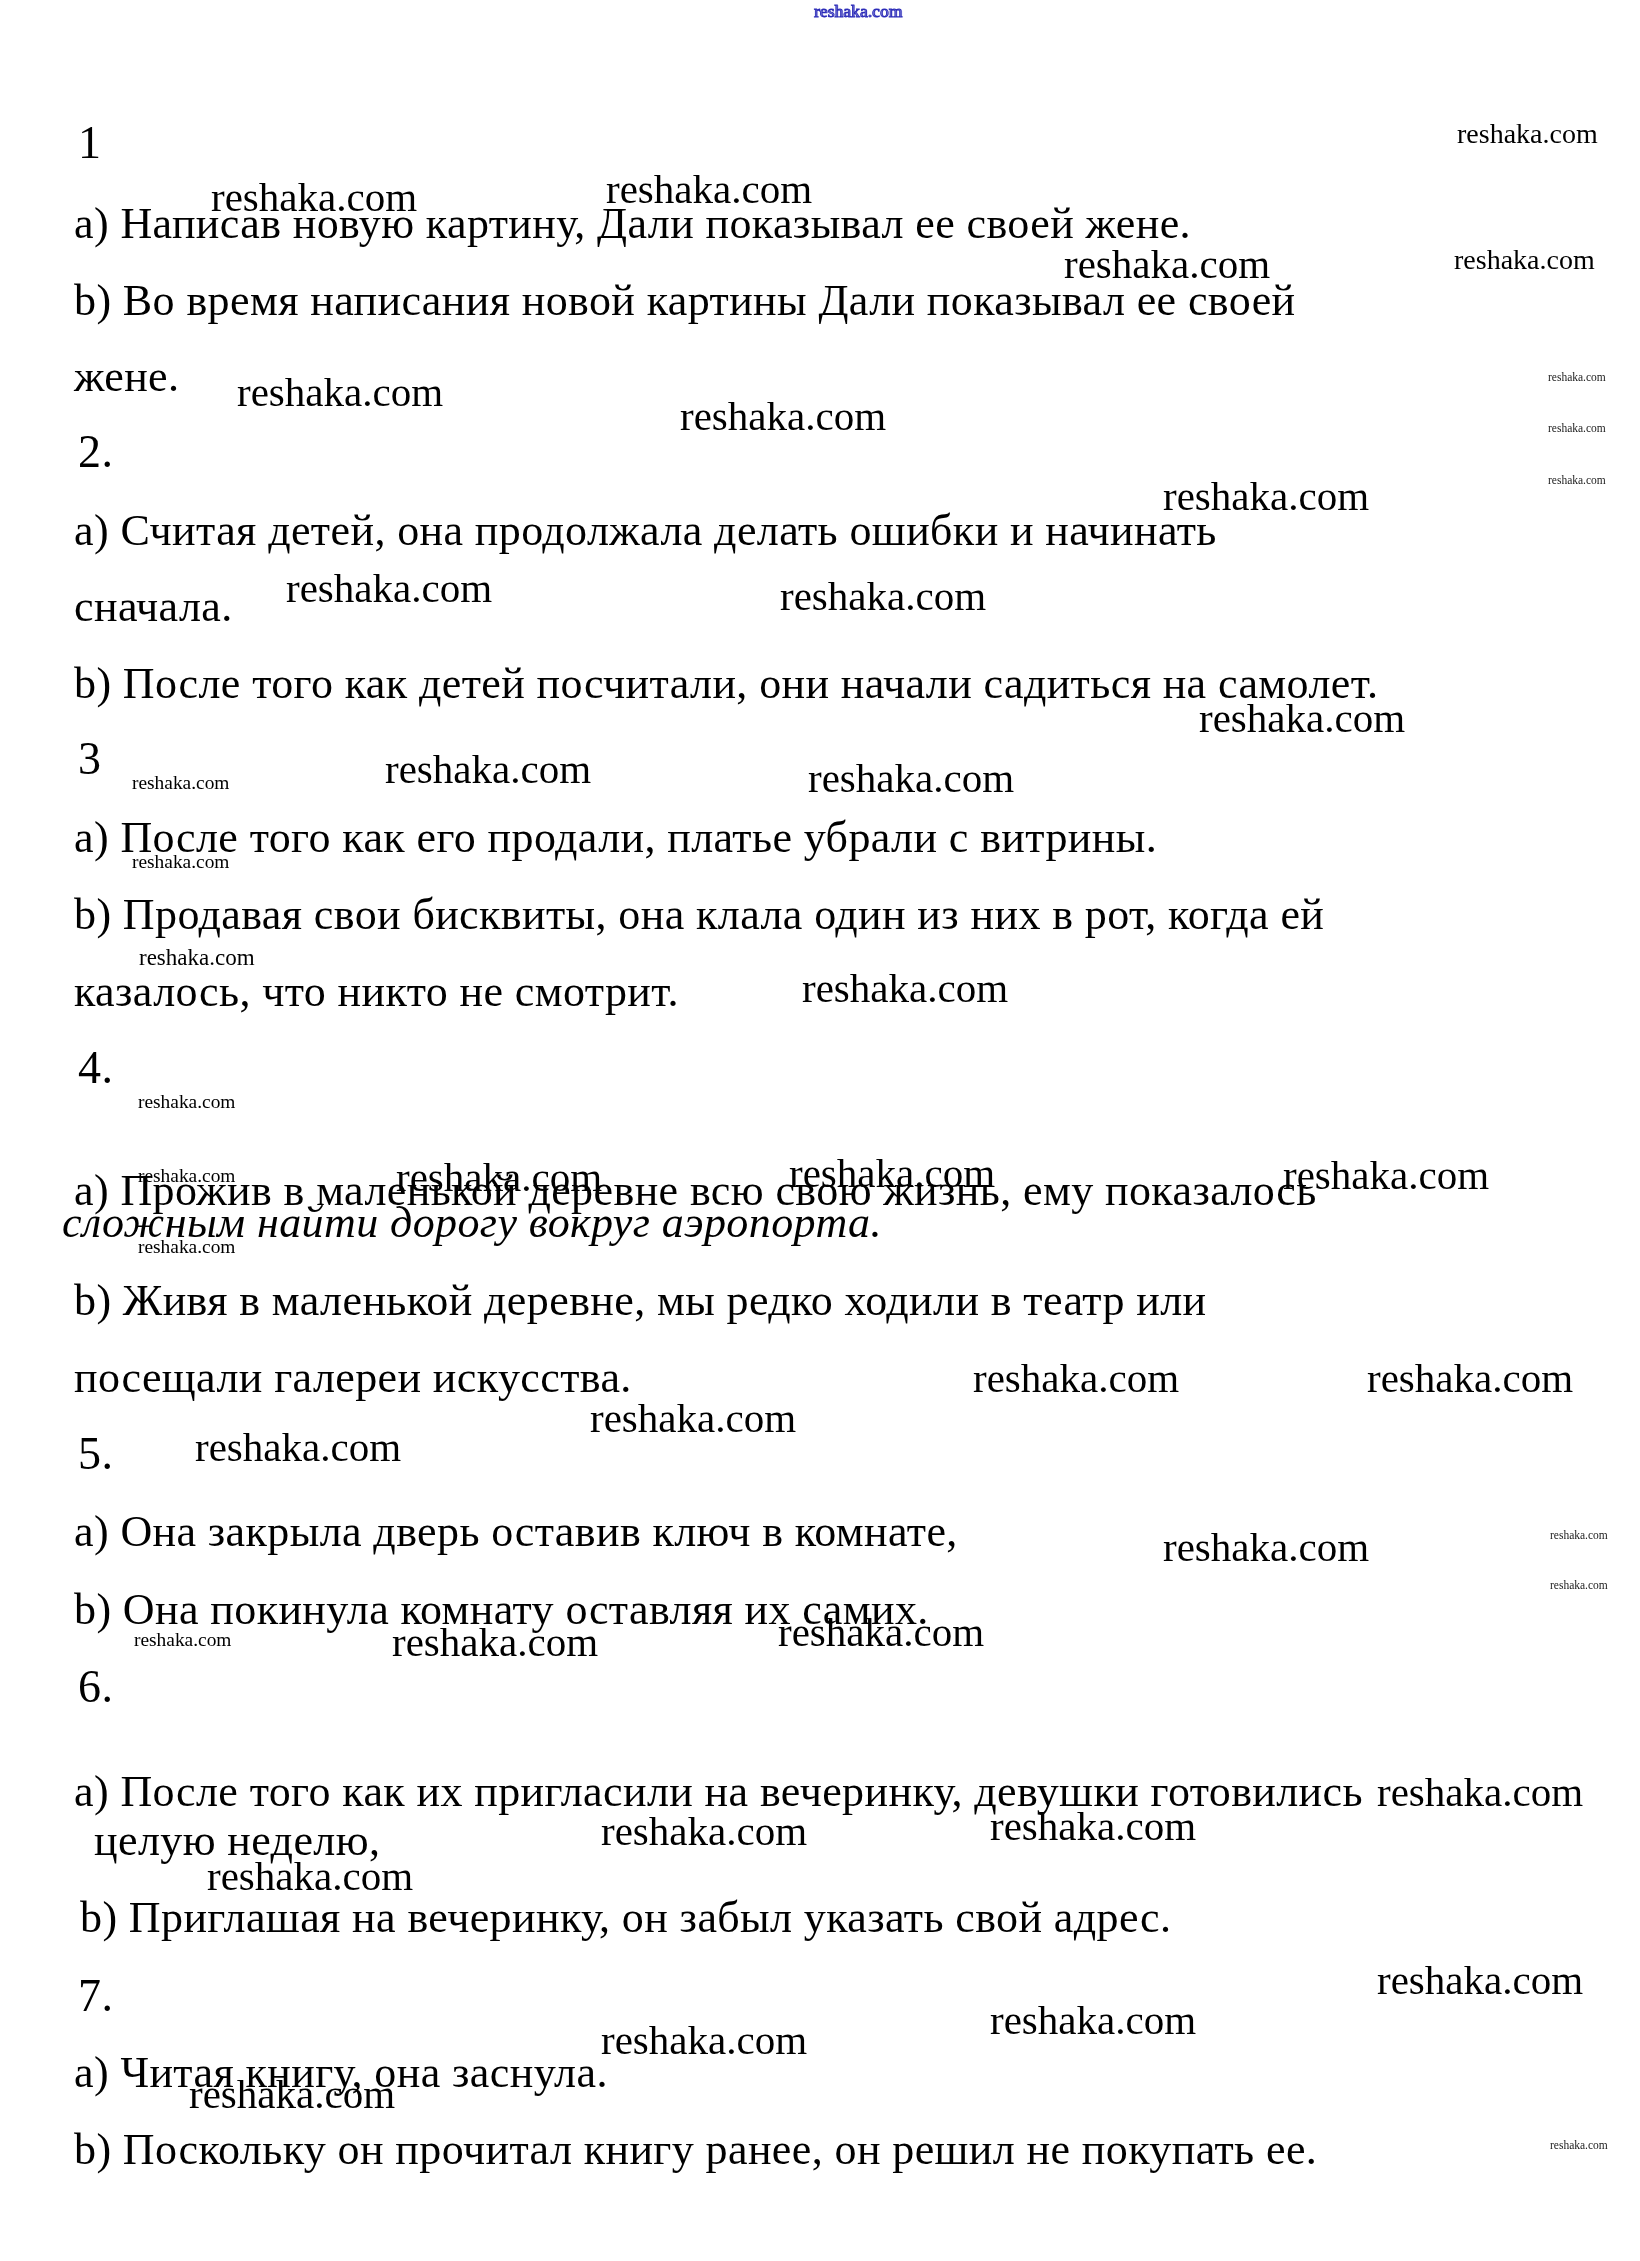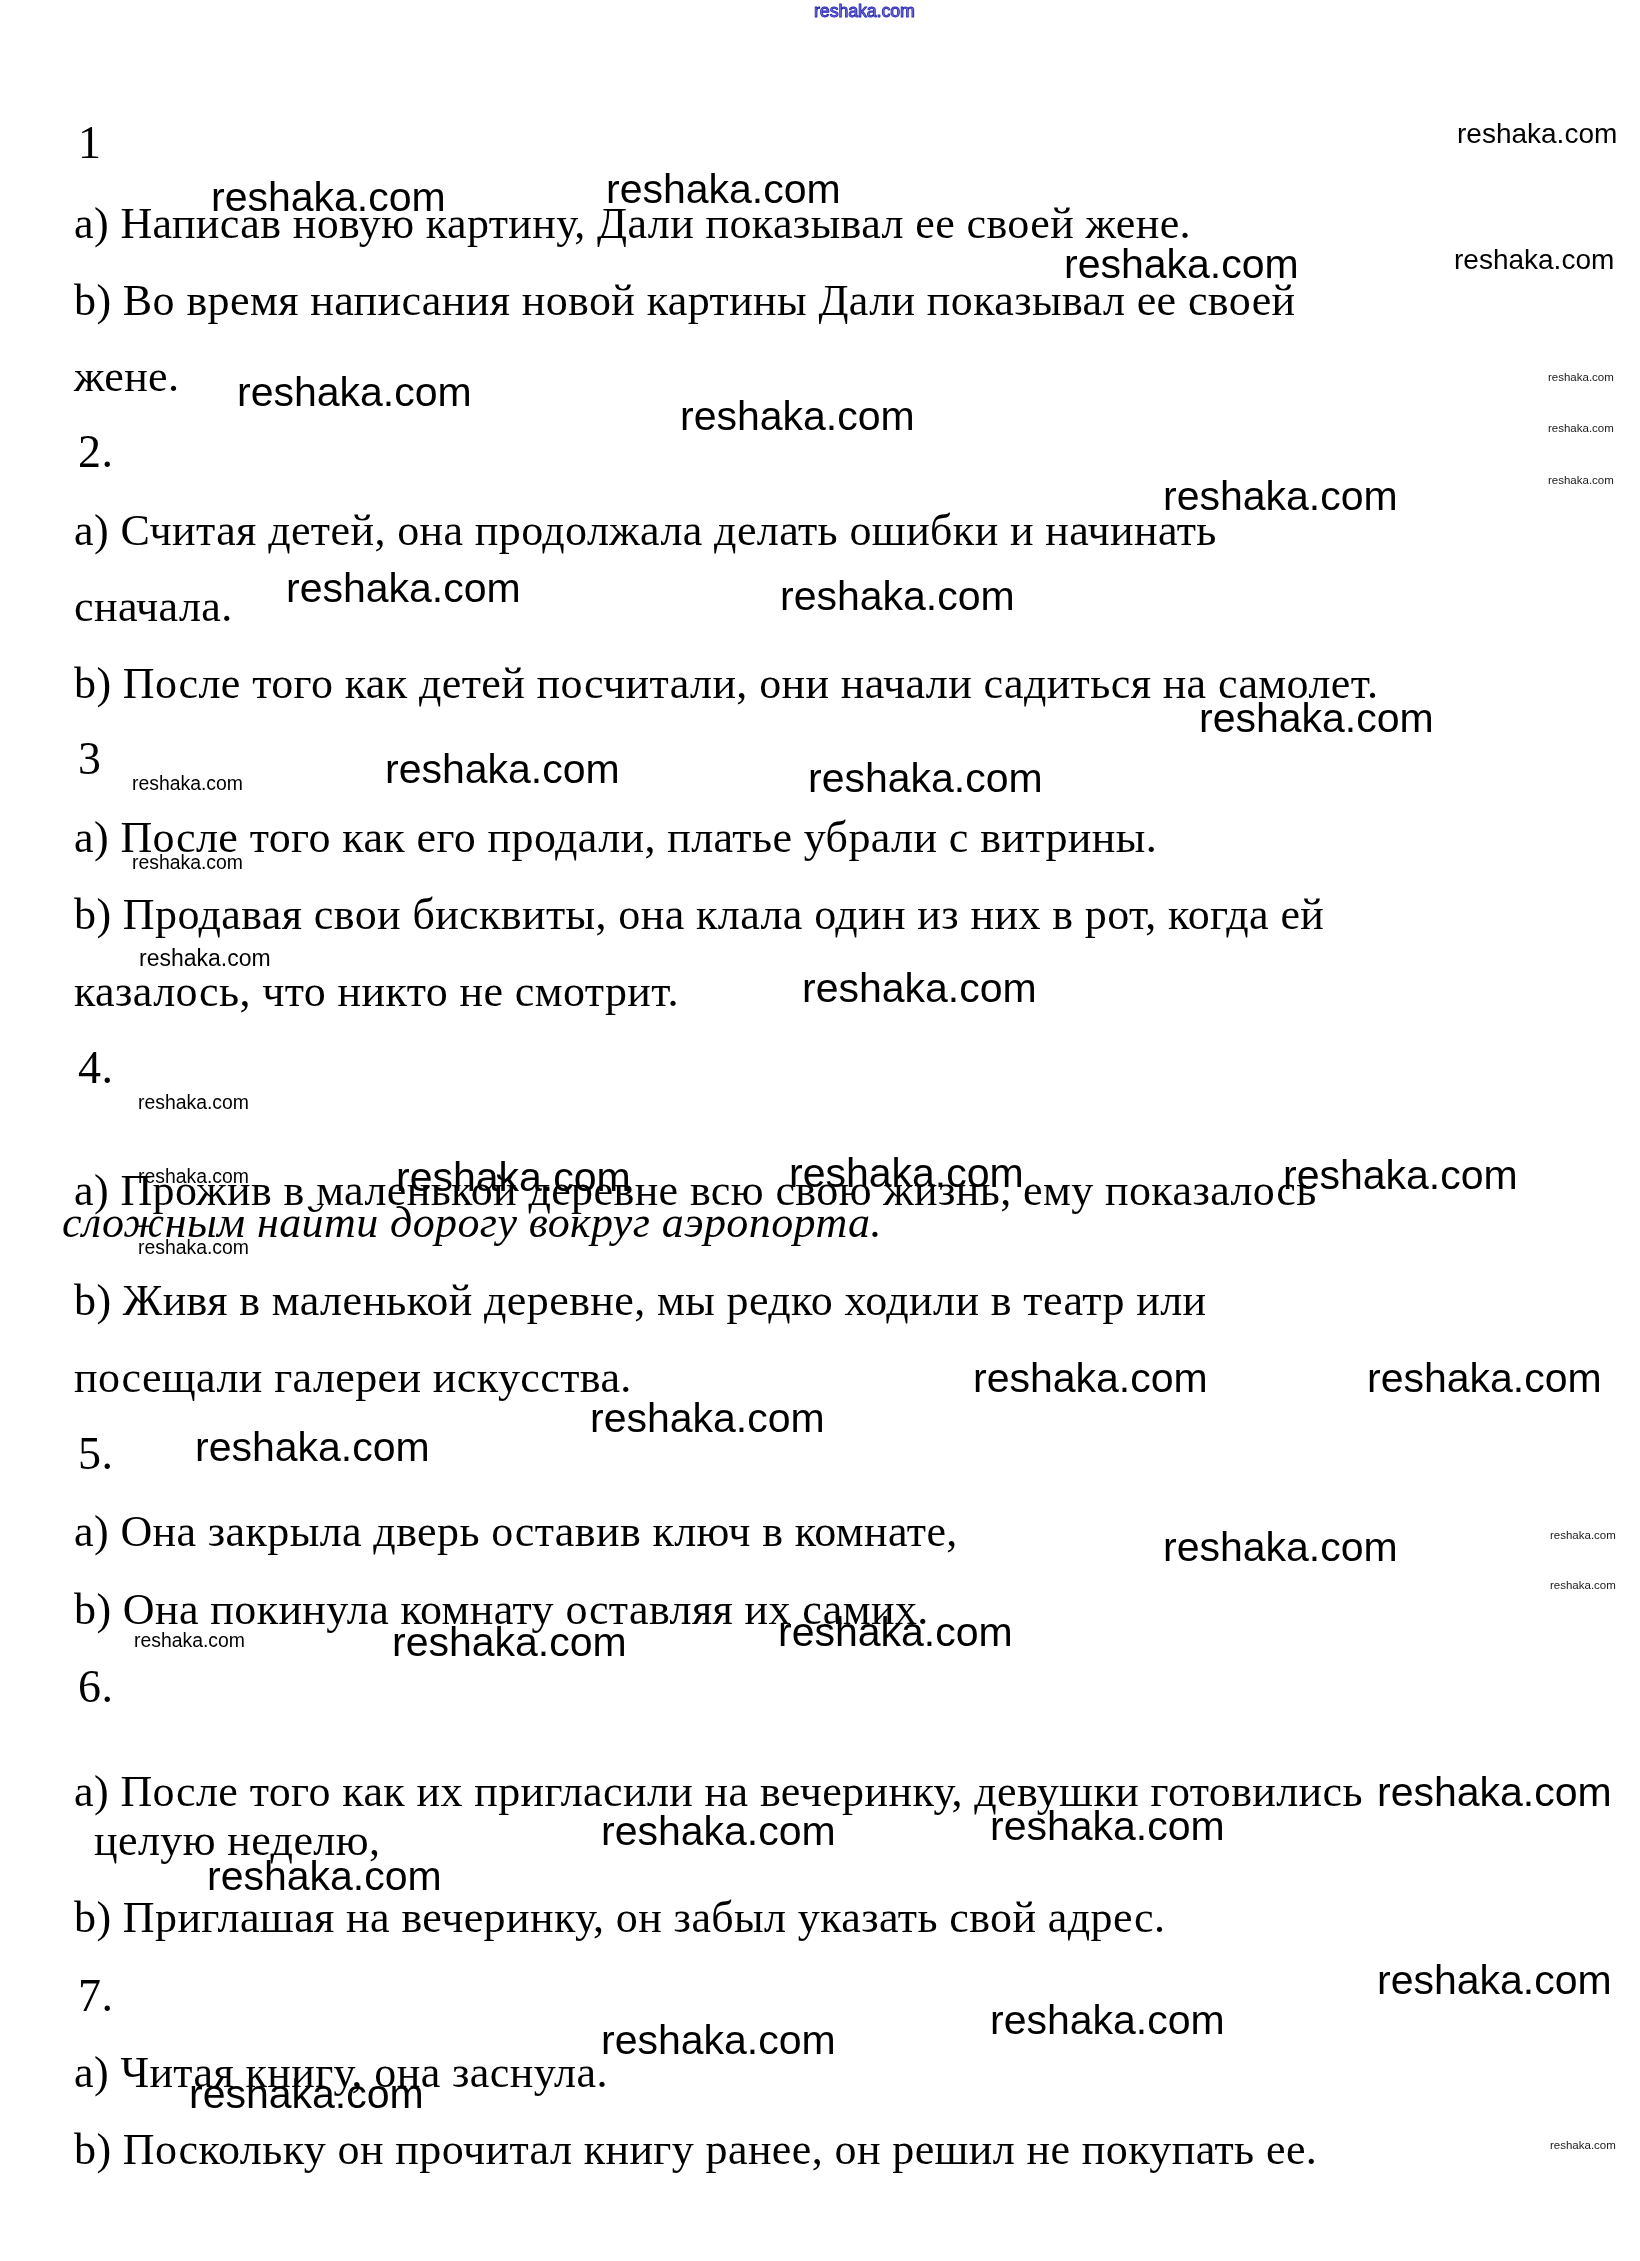--- a/index.html
+++ b/index.html
@@ -17,21 +17,21 @@
     font-family:"Liberation Serif", serif;
     font-size:44px;
     letter-spacing:0.4px;
     transform-origin:left top;
   }
   .num { font-size:46px; }
   .wm {
     position:absolute;
     white-space:nowrap;
     color:#000000;
-    font-family:Liberation Sans, sans-serif;
+    font-family:Liberation Serif, serif;
     line-height:1.05;
     padding-left:48px;
   }
   .wm-lg   { font-size:41px; }
   .wm-sm   { font-size:28px; }
   .wm-left { font-size:19.4px; }
   .wm-left2{ font-size:23px; }
   .wm-tiny { font-size:11.5px; color:#1a1a1a; }
   .wm-blue {
     font-size:17.6px;
@@ -61,21 +61,21 @@
       <div class="line" style="left: 74px; top: 1120px; margin-top: 45px;">a) Прожив в маленькой деревне всю свою жизнь, ему показалось</div>
       <div class="line" style="left: 62px; top: 1197px; font-style: italic;">сложным найти дорогу вокруг аэропорта.</div>
       <div class="line" style="left: 74px; top: 1275px;">b) Живя в маленькой деревне, мы редко ходили в театр или</div>
       <div class="line" style="left: 74px; top: 1352px;">посещали галереи искусства.</div>
       <div class="line num" style="left: 78px; top: 1427px;">5.</div>
       <div class="line" style="left: 74px; top: 1506px;">a) Она закрыла дверь оставив ключ в комнате,</div>
       <div class="line" style="left: 74px; top: 1584px;">b) Она покинула комнату оставляя их самих.</div>
       <div class="line num" style="left: 78px; top: 1660px;">6.</div>
       <div class="line" style="left: 74px; top: 1738px; margin-top: 28px;">a) После того как их пригласили на вечеринку, девушки готовились</div>
       <div class="line" style="left: 74px; top: 1815px; margin-left: 20px;">целую неделю,</div>
-      <div class="line" style="left: 74px; top: 1892px;">b) Приглашая на вечеринку, он забыл указать свой адрес.</div>
+      <div class="line" style="left: 80px; top: 1892px;">b) Приглашая на вечеринку, он забыл указать свой адрес.</div>
       <div class="line num" style="left: 78px; top: 1969px;">7.</div>
       <div class="line" style="left: 74px; top: 2047px;">a) Читая книгу, она заснула.</div>
       <div class="line" style="left: 74px; top: 2124px;">b) Поскольку он прочитал книгу ранее, он решил не покупать ее.</div>
     </div>
   <div id="wm-layer">
       <div class="wm wm-blue" style="left: 766px; top: 1.8px;">reshaka.com</div>
       <div class="wm wm-lg" style="left: 163px; top: 176px;">reshaka.com</div>
       <div class="wm wm-lg" style="left: 558px; top: 168px;">reshaka.com</div>
       <div class="wm wm-sm" style="left: 1409px; top: 119px;">reshaka.com</div>
       <div class="wm wm-lg" style="left: 1016px; top: 243px;">reshaka.com</div>

